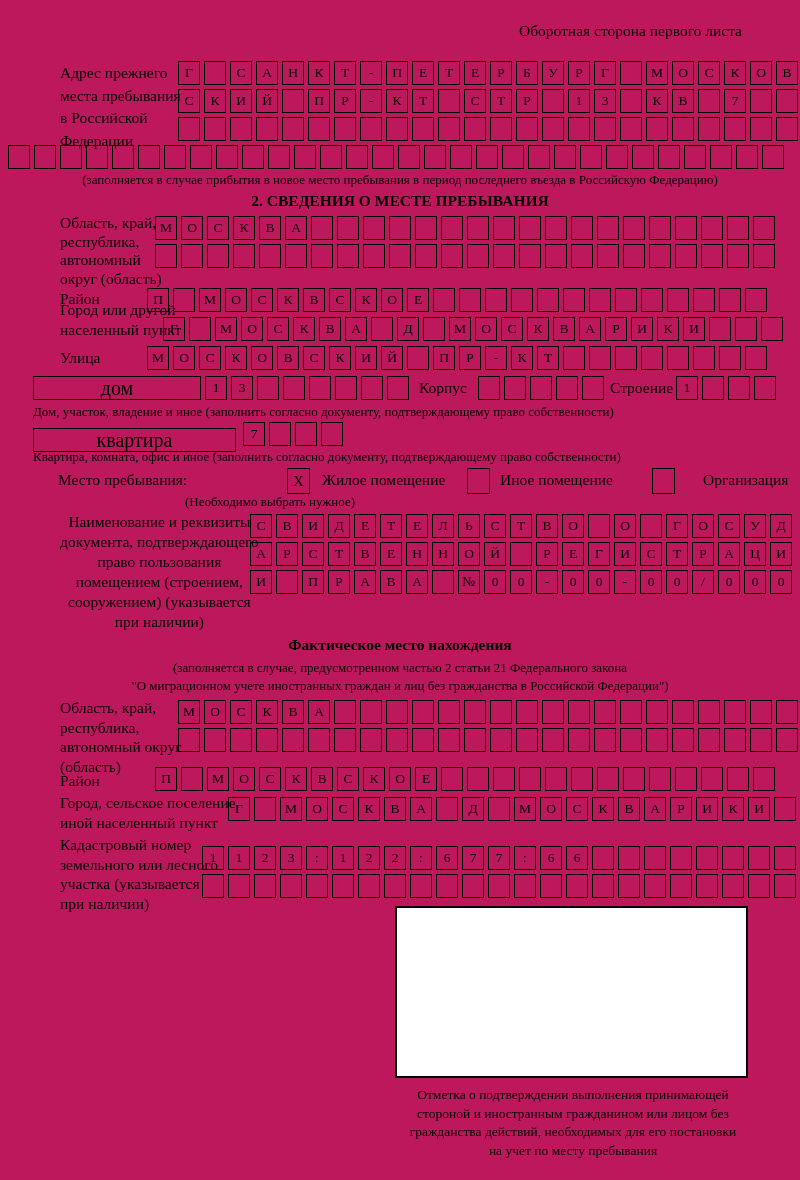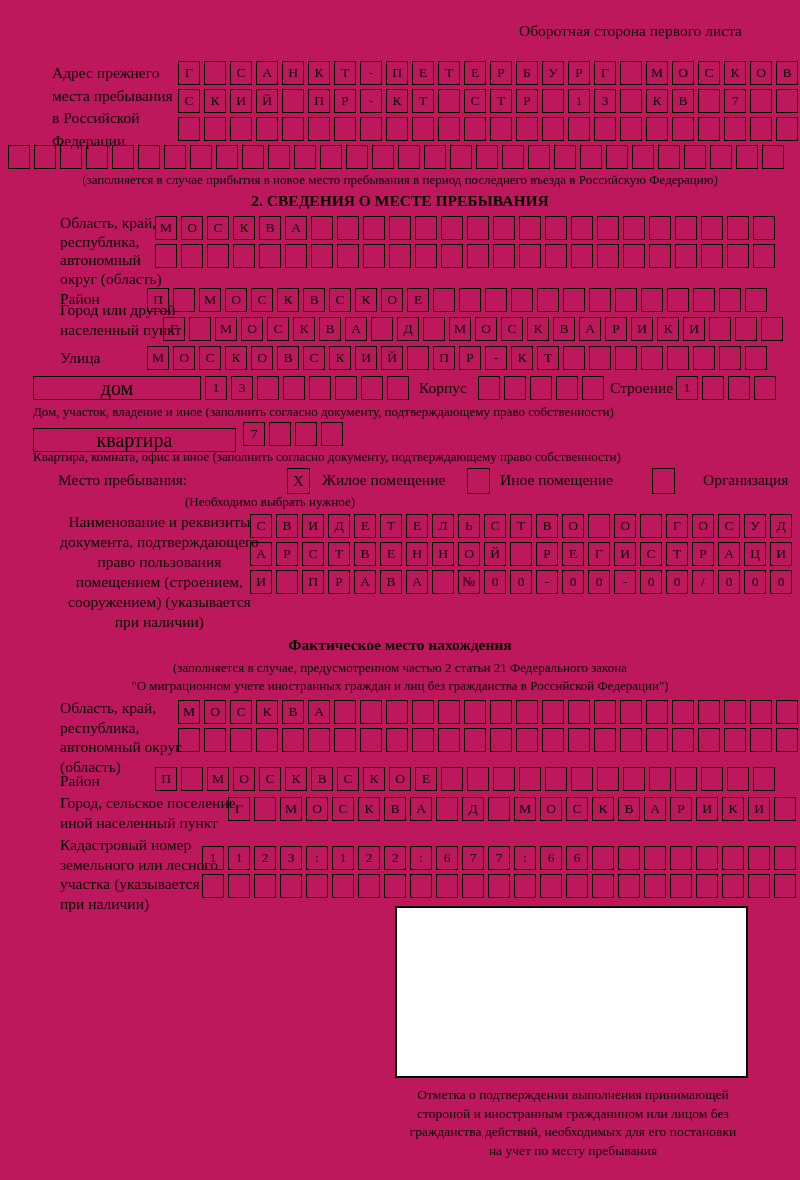--- a/index.html
+++ b/index.html
@@ -29,21 +29,21 @@
   .stamp{box-sizing:border-box;position:absolute;border:2px solid #000;background:#fff;}
   .ln{white-space:nowrap;}
 </style>
 </head>
 <body>
 
 <div class="page">
 
   <div class="abs lbl" style="top:22px;right:58px;">Оборотная сторона первого листа</div>
 
-  <div class="abs lbl" style="left:52px;top:62px;line-height:22.5px;font-family:Liberation Serif, serif;">
+  <div class="abs lbl" style="left:60px;top:62px;line-height:22.5px;font-family:Liberation Serif, serif;">
       <div class="ln">Адрес прежнего</div>
       <div class="ln">места пребывания</div>
       <div class="ln">в Российской</div>
       <div class="ln">Федерации</div>
     </div>
   <div class="grid" style="left:178px;top:61px;">
       <span class="cell">Г</span>
       <span class="cell"> </span>
       <span class="cell">С</span>
       <span class="cell">А</span>

